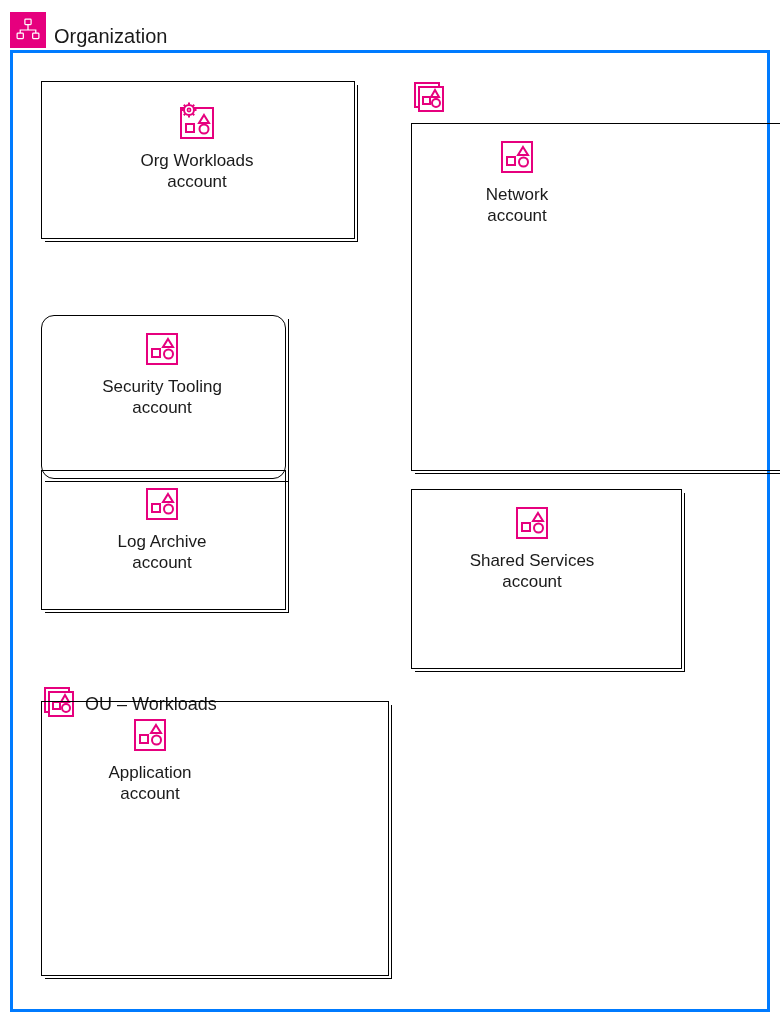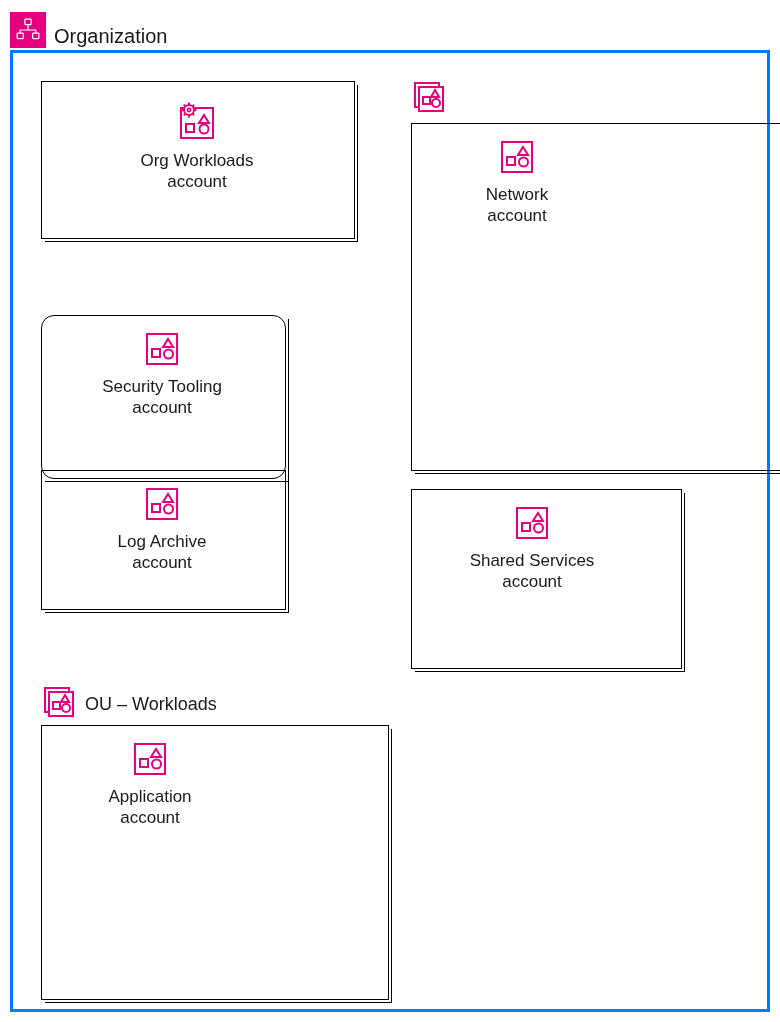--- a/index.html
+++ b/index.html
@@ -158,21 +158,21 @@
       </div>
     </div>
 
     <div class="ou-header" style="left:28px; top:605px;margin-top:28px;">
       <svg class="ou-icon" viewBox="0 0 36 36">
           <use href="#ou-glyph"></use>
         </svg>
       <span class="ou-label">OU – Workloads</span>
     </div>
 
-    <div class="box" style="left:28px; top:648px; width:348px; height:275px;margin-top:24px;">
+    <div class="box" style="left:28px; top:648px; width:348px; height:275px;">
       <div class="acct-inner" style="left:38px; top:12px; width:140px;">
         <svg class="acct-icon" viewBox="0 0 42 42">
             <use href="#acct-glyph"></use>
           </svg>
         <div class="acct-text">Application
 account</div>
       </div>
     </div>
 
     <div class="ou-header" style="left:398px; top:28px;">

